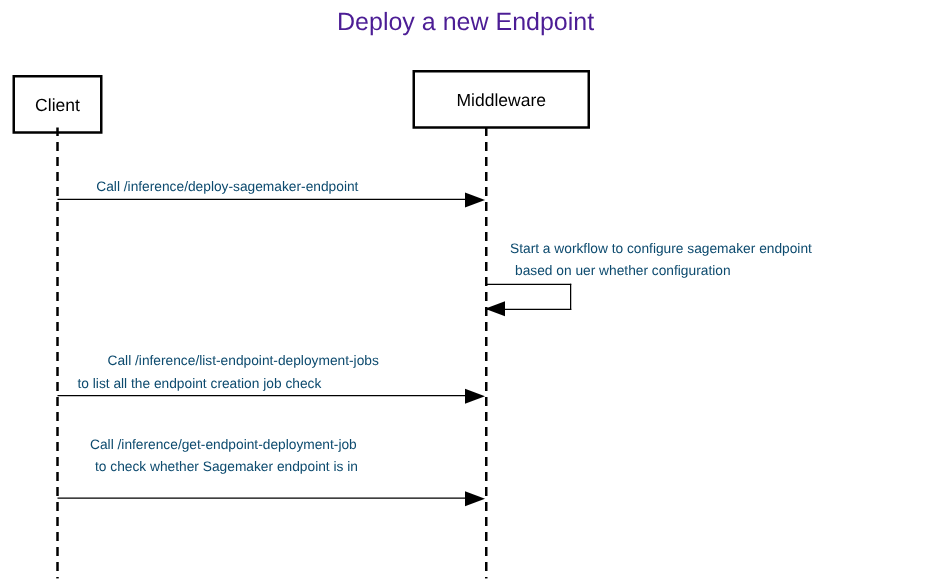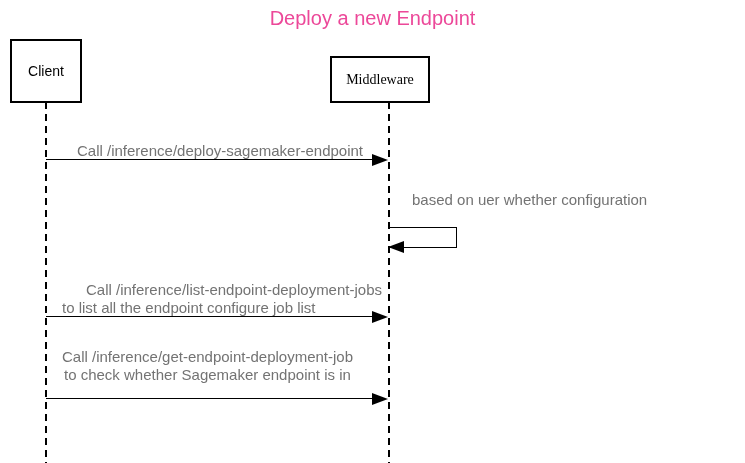--- a/index.html
+++ b/index.html
@@ -17,49 +17,49 @@
     overflow: hidden;
   }
   .title {
     position: absolute;
     top: 6px;
     left: 0;
     width: 745px;
     text-align: center;
     font-size: 20px;
     line-height: 24px;
-    color: #ec4899;
+    color: #4c1d95;
   }
   .actor-box {
     position: absolute;
     box-sizing: border-box;
     border: 2.5px solid #000;
     background: #fff;
     display: flex;
     align-items: center;
     justify-content: center;
     font-size: 14px;
   }
-  .actor-client { left: 10px; top: 39px; width: 72px; height: 64px; }
-  .actor-middleware { left: 330px; top: 56px; width: 100px; height: 47px; font-family: Liberation Serif, serif; }
+  .actor-client { left: 10px; top: 60px; width: 72px; height: 47px; }
+  .actor-middleware { left: 330px; top: 56px; width: 142px; height: 47px; }
   .lifeline {
     position: absolute;
     top: 102px;
     width: 1.6px;
     height: 361px;
     background-image: repeating-linear-gradient(to bottom, #000 0px, #000 7px, transparent 7px, transparent 12px);
   }
   .lifeline-client { left: 45px; }
   .lifeline-middleware { left: 388px; }
   .msg-label {
     position: absolute;
-    font-size: 15px;
+    font-size: 11px;
     line-height: 17.5px;
     white-space: nowrap;
-    color: #737373;
+    color: #0c4a6e;
   }
   .msg-line {
     position: absolute;
     height: 0;
     border-top: 1.8px solid #000;
   }
   .arrowhead-right {
     position: absolute;
     width: 0;
     height: 0;
@@ -104,32 +104,33 @@
   <div class="lifeline lifeline-client"></div>
   <div class="lifeline lifeline-middleware"></div>
 
   <div class="msg-label" style="left:77px; top:142px;">
     <div>Call /inference/deploy-sagemaker-endpoint</div>
   </div>
   <div class="msg-line" style="left:46px; top:159px; width:328px;"></div>
   <div class="arrowhead-right" style="left:372px; top:154px;"></div>
 
   <div class="msg-label" style="left:408px; top:191px;">
+    <div>Start a workflow to configure sagemaker endpoint</div>
     <div style="margin-left:4px;">based on uer whether configuration</div>
   </div>
   <div class="self-loop"></div>
   <div class="arrowhead-left" style="left:388px; top:241px;"></div>
 
   <div class="msg-label" style="left:62px; top:281px;">
     <div style="margin-left:24px;">Call /inference/list-endpoint-deployment-jobs</div>
-    <div>to list all the endpoint configure job list</div>
+    <div>to list all the endpoint creation job check</div>
   </div>
   <div class="msg-line" style="left:46px; top:316px; width:328px;"></div>
   <div class="arrowhead-right" style="left:372px; top:311px;"></div>
 
   <div class="msg-label" style="left:62px; top:348px;">
-    <div style="">Call /inference/get-endpoint-deployment-job</div>
-    <div style="margin-left:2px;">to check whether Sagemaker endpoint is in</div>
+    <div style="margin-left:10px;">Call /inference/get-endpoint-deployment-job</div>
+    <div style="margin-left:14px;">to check whether Sagemaker endpoint is in</div>
   </div>
   <div class="msg-line" style="left:46px; top:398px; width:328px;"></div>
   <div class="arrowhead-right" style="left:372px; top:393px;"></div>
 
 </div>
 
 </body></html>

